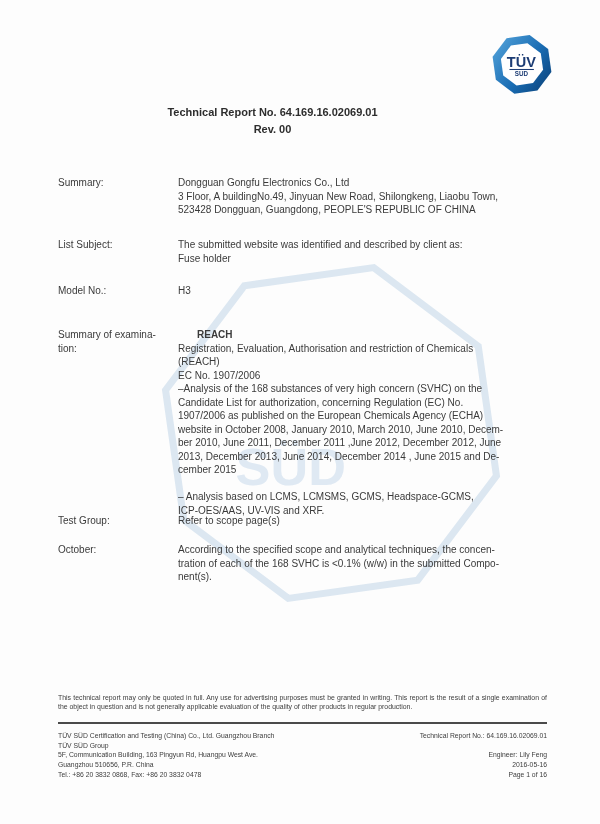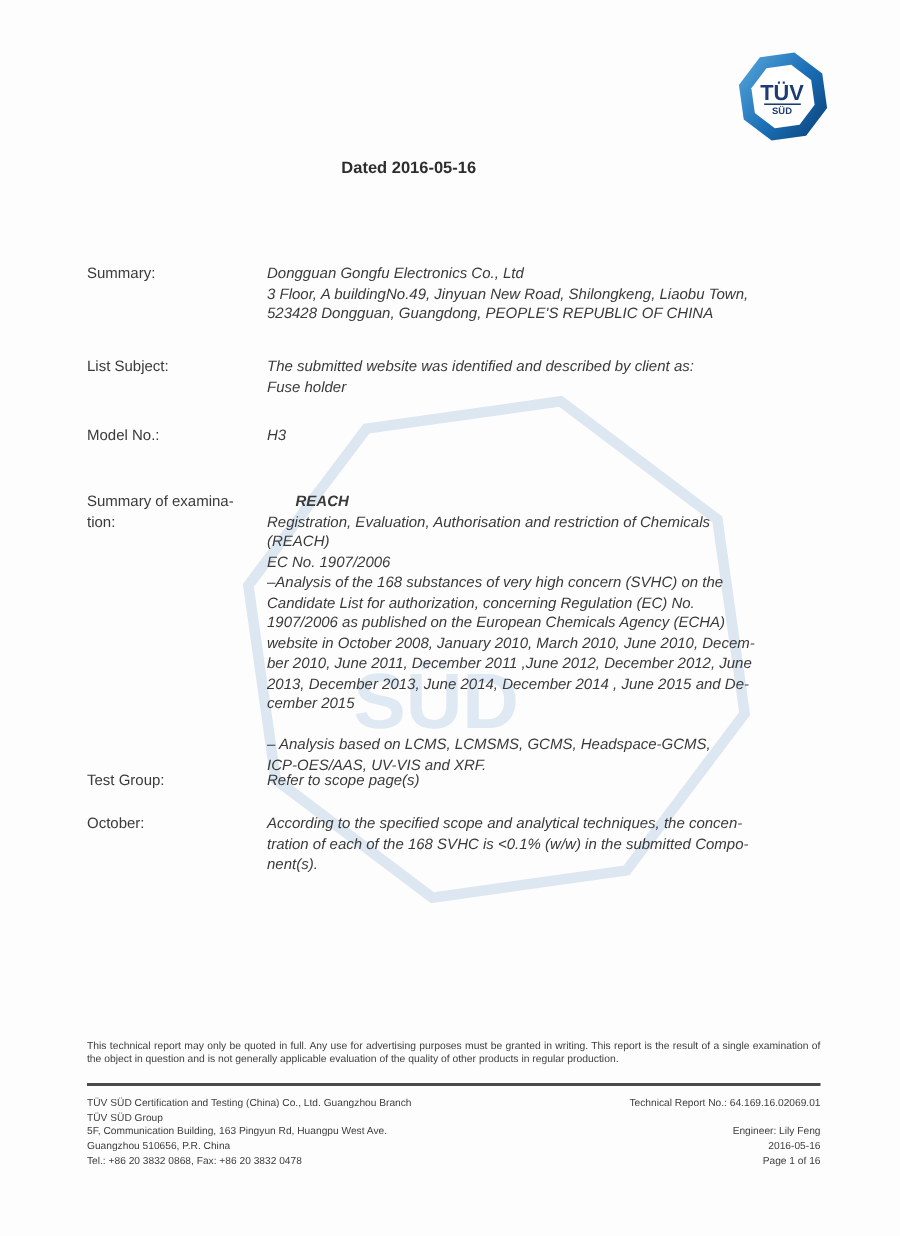--- a/index.html
+++ b/index.html
@@ -16,21 +16,21 @@
   
   .logo{position:absolute;left:489px;top:30px;width:66px;height:70px;}
   
   .header-block{
     position:absolute;top:104px;left:0;width:545px;
     text-align:center;font-weight:bold;font-size:11px;line-height:17px;color:#2d2d2d;
   }
   
   .row{position:absolute;left:0;width:600px;font-size:10px;line-height:13.5px;}
   .row .label{position:absolute;left:58px;width:114px;white-space:pre-line;color:#3a3a3a;}
-  .row .value{position:absolute;left:178px;width:400px;white-space:pre;color:#3a3a3a;font-style:italic;}
+  .row .value{position:absolute;left:178px;width:400px;white-space:pre;color:#3a3a3a;}
   .row .value .heading{font-weight:bold;padding-left:19px;}
   .r-client{top:176px;}
   .r-subject{top:238px;}
   .r-model{top:284px;}
   .r-purpose{top:328px;}
   .r-result{top:514px;}
   .r-summary{top:543px;}
   
   .disclaimer{
     position:absolute;top:693px;left:58px;width:489px;
@@ -65,21 +65,22 @@
     <g transform="rotate(-8 50 52)">
       <polygon points="92.5,34.4 67.6,9.5 32.4,9.5 7.5,34.4 7.5,69.6 32.4,94.5 67.6,94.5 92.5,69.6" fill="url(#lg)"></polygon>
       <polygon points="80.5,39.4 62.6,21.5 37.4,21.5 19.5,39.4 19.5,64.6 37.4,82.5 62.6,82.5 80.5,64.6" fill="#ffffff"></polygon>
     </g>
     <text x="49" y="56" text-anchor="middle" font-size="22" font-weight="bold" fill="#1c3c74" font-family="Liberation Sans, sans-serif">TÜV</text>
     <rect x="31" y="59" width="37" height="1.6" fill="#1c3c74"></rect>
     <text x="49" y="70" text-anchor="middle" font-size="9.5" font-weight="bold" fill="#1c3c74" font-family="Liberation Sans, sans-serif">SÜD</text>
   </svg>
 
   <div class="header-block">
-    <div>Dated 2016-05-16</div>
+    <div>Technical Report No. 64.169.16.02069.01</div>
+    <div>Rev. 00</div>
   </div>
 
   <div class="row r-client">
     <div class="label">Summary:</div>
     <div class="value">Dongguan Gongfu Electronics Co., Ltd
 3 Floor, A buildingNo.49, Jinyuan New Road, Shilongkeng, Liaobu Town,
 523428 Dongguan, Guangdong, PEOPLE'S REPUBLIC OF CHINA</div>
   </div>
 
   <div class="row r-subject">

